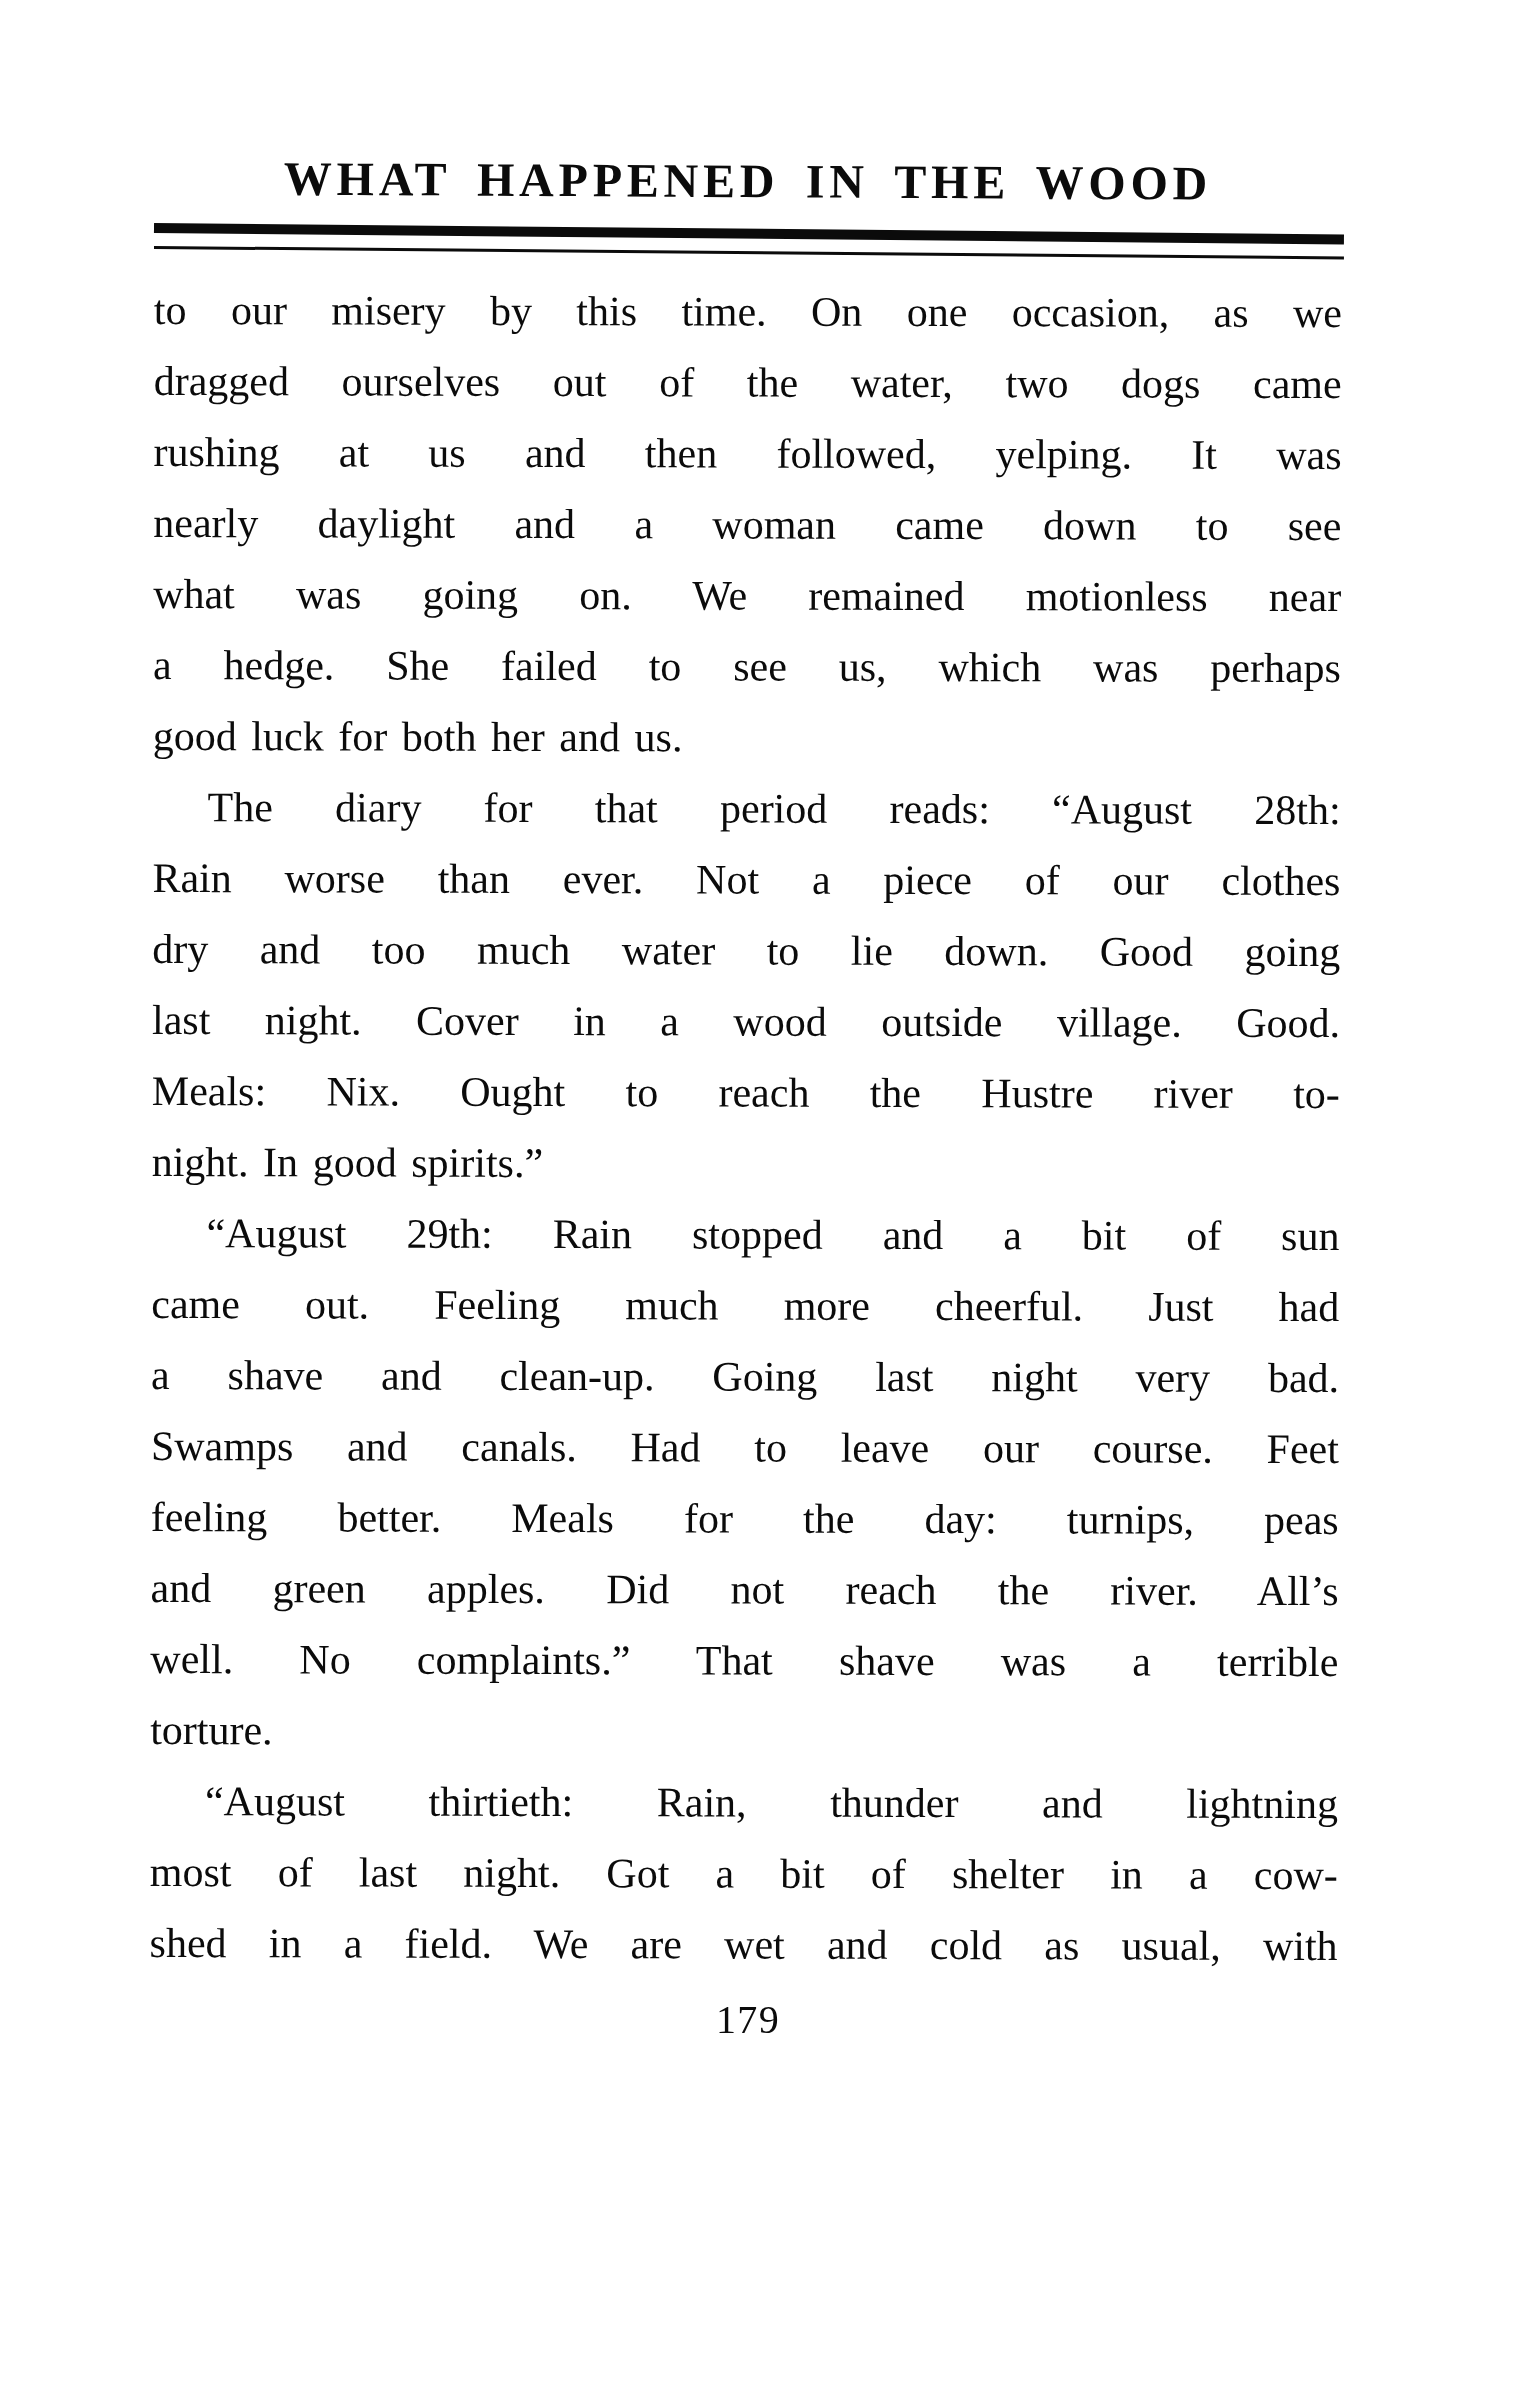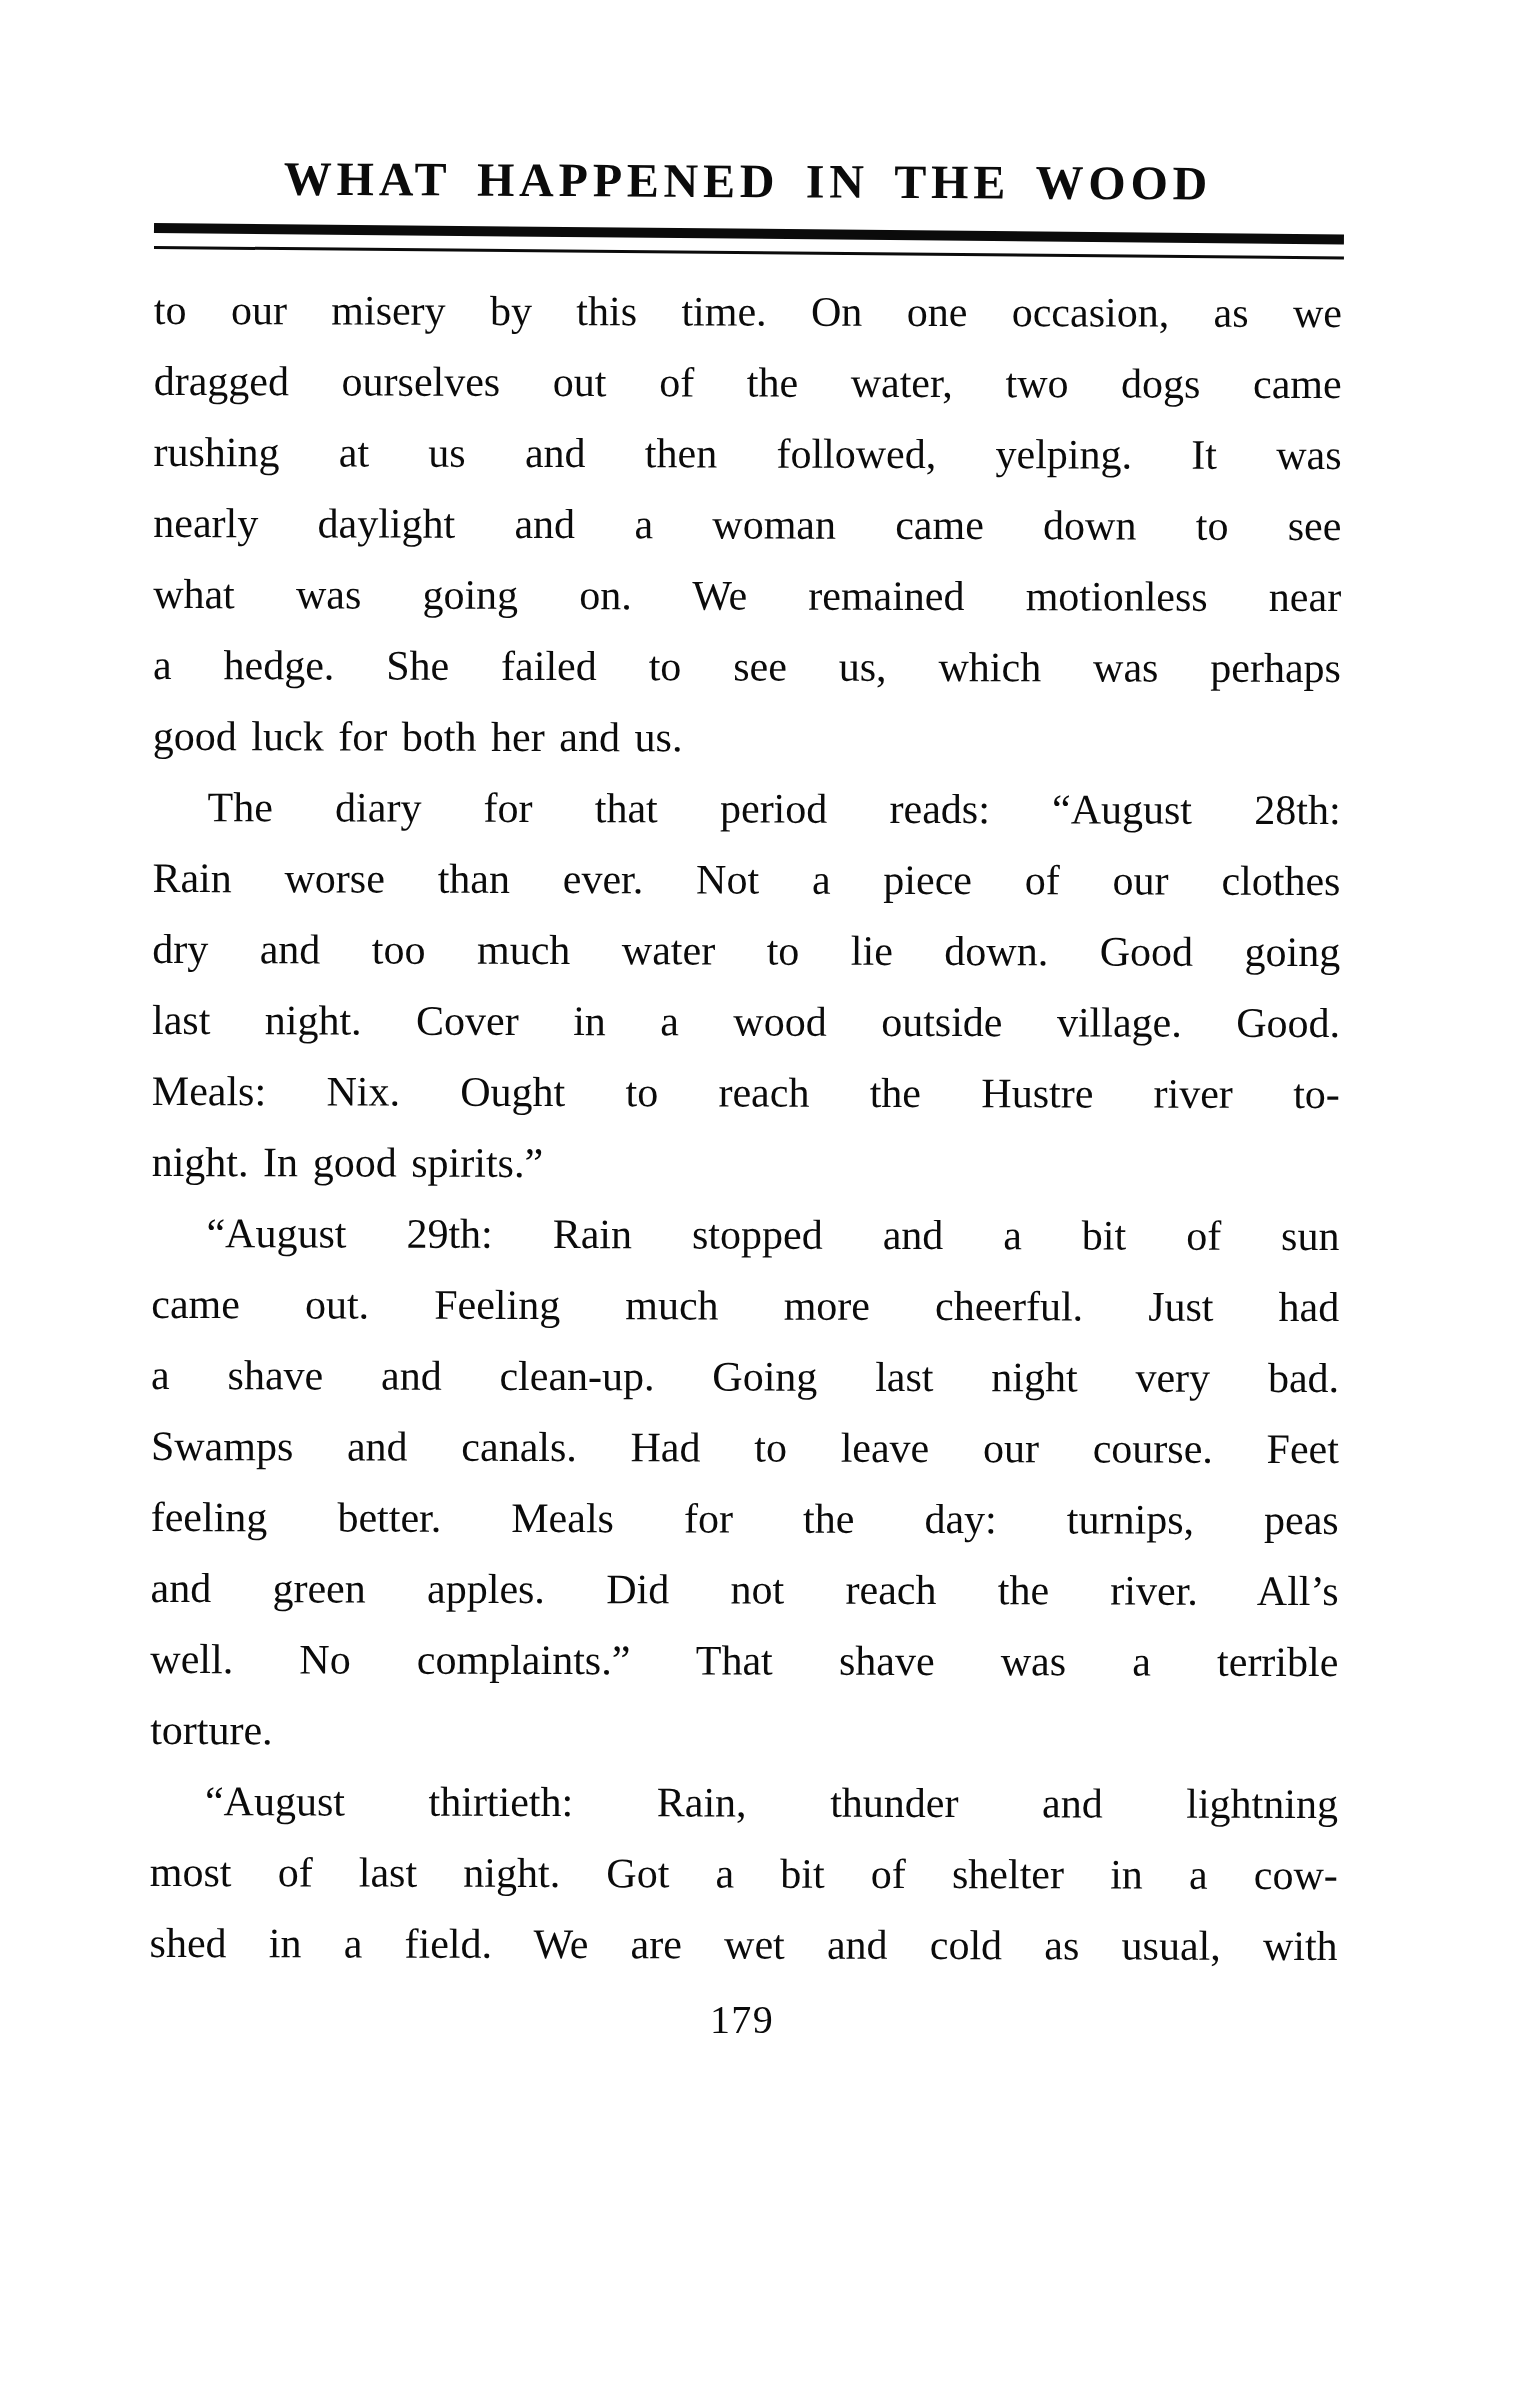--- a/index.html
+++ b/index.html
@@ -69,21 +69,21 @@
     white-space: normal;
   }
   .line.lastline {
     text-align-last: left;
   }
   .line.indent {
     text-indent: 55px;
   }
   .folio {
     position: absolute;
-    left: 148px;
+    left: 154px;
     top: 1996px;
     width: 1188px;
     text-align: center;
     font-size: 40px;
     line-height: 1.2;
     letter-spacing: 1.4px;
   }
 </style>
 </head>
 <body>

